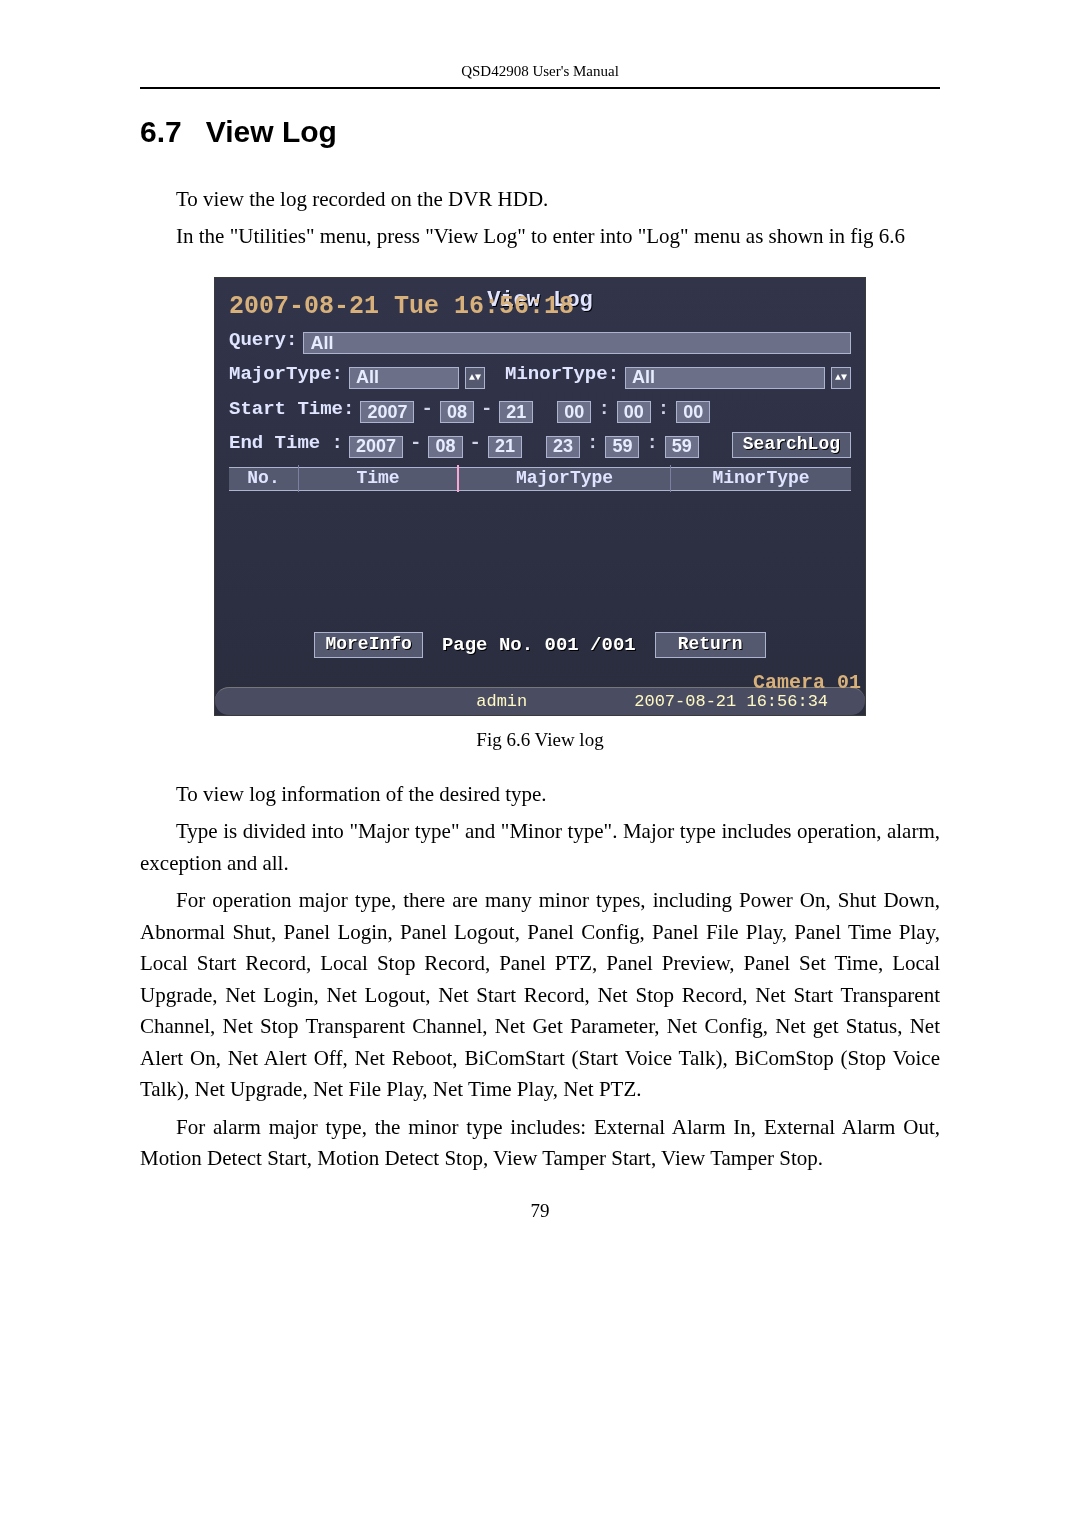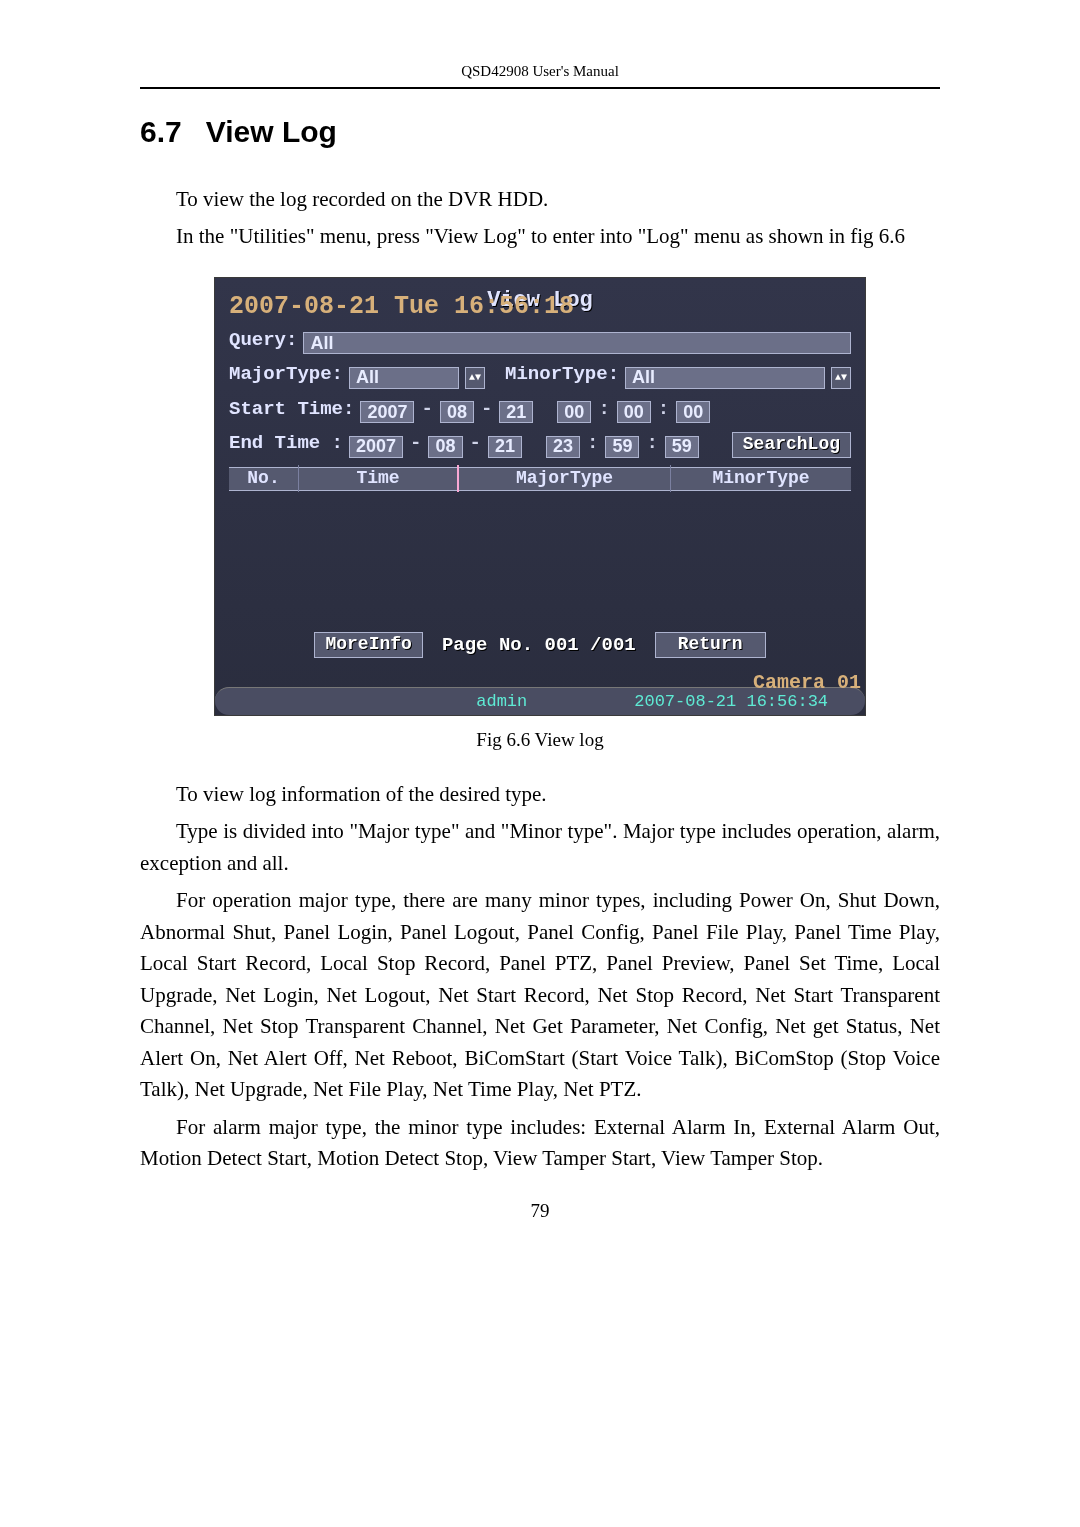--- a/index.html
+++ b/index.html
@@ -146,21 +146,21 @@
       background: #4a4d62;
       height: 28px;
       align-items: center;
       font-size: 17px;
       position: relative;
       border-radius: 14px;
     }
     .vl-statusbar .seg {
       flex: 1;
       text-align: center;
-      color: #5eead4;
+      color: #fef9c3;
       font-family: "Courier New", monospace;
     }
     .osd-camera {
       position: absolute;
       right: 4px; top: -20px;
       color: #d7b07a;
       font-size: 20px;
       font-weight: bold;
       font-family: "Courier New", monospace;
     }

